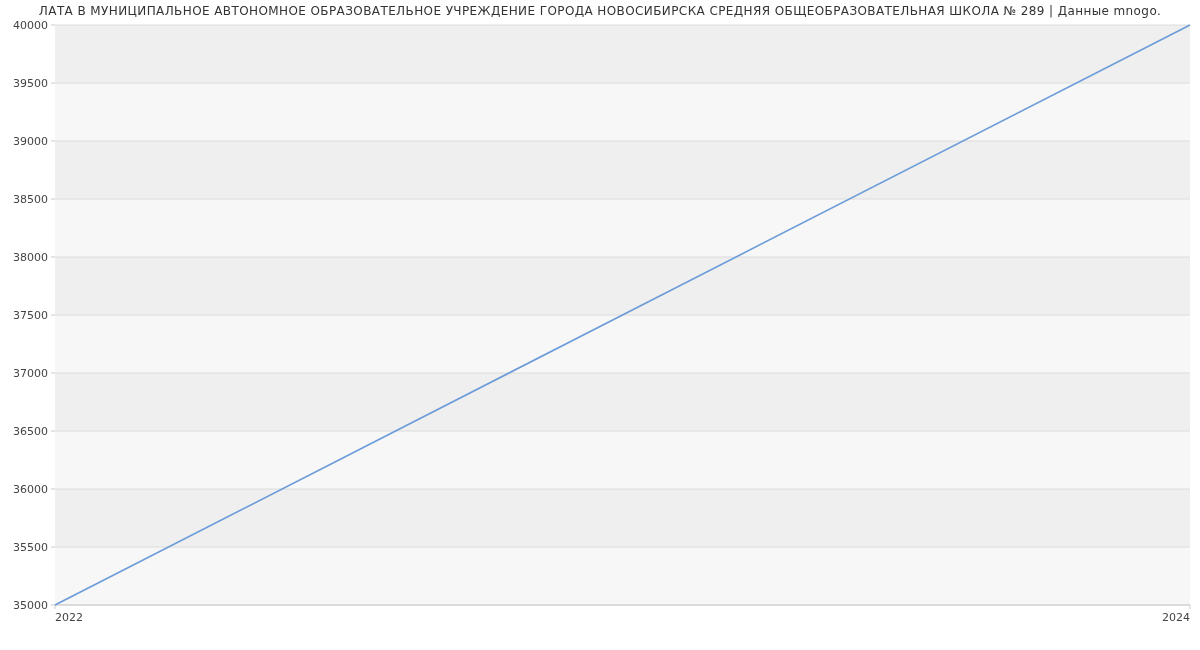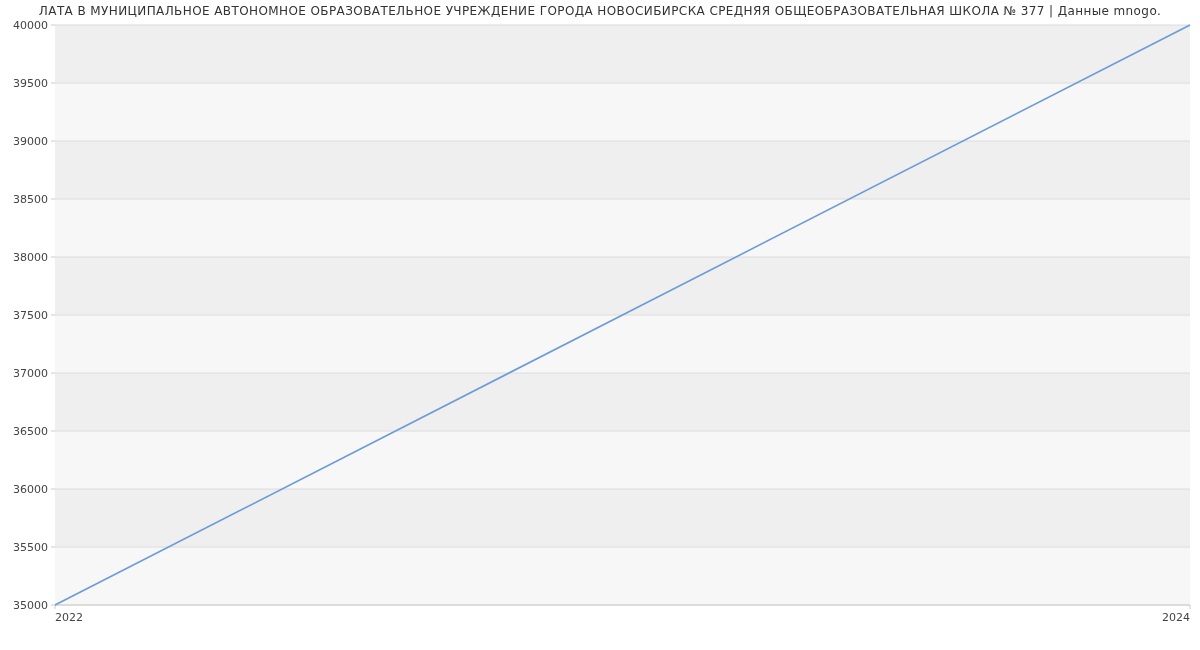--- a/index.html
+++ b/index.html
@@ -12,21 +12,21 @@
   .grid line{stroke:#e6e6e6;stroke-width:1;}
   .grid .major{stroke:#dcdcdc;}
   .band{fill:#efefef;}
   .axis line,.axis path{stroke:#cccccc;stroke-width:1;fill:none;}
   .tick text{font-size:11px;fill:#444;}
   .series{fill:none;stroke:#6b9bd8;stroke-width:1.6;}
 </style>
 </head>
 <body>
 
-<div class="title">ЛАТА В МУНИЦИПАЛЬНОЕ АВТОНОМНОЕ ОБРАЗОВАТЕЛЬНОЕ УЧРЕЖДЕНИЕ ГОРОДА НОВОСИБИРСКА СРЕДНЯЯ ОБЩЕОБРАЗОВАТЕЛЬНАЯ ШКОЛА № 377 | Данные mnogo.</div>
+<div class="title">ЛАТА В МУНИЦИПАЛЬНОЕ АВТОНОМНОЕ ОБРАЗОВАТЕЛЬНОЕ УЧРЕЖДЕНИЕ ГОРОДА НОВОСИБИРСКА СРЕДНЯЯ ОБЩЕОБРАЗОВАТЕЛЬНАЯ ШКОЛА № 289 | Данные mnogo.</div>
 
 <div class="chart-wrap">
   <svg id="svg" width="1200" height="610">
       <rect x="55" y="5" width="1135" height="580" class="plot-bg"></rect>
       <rect x="55" y="469" width="1135" height="58" class="band"></rect>
       <rect x="55" y="353" width="1135" height="58" class="band"></rect>
       <rect x="55" y="237" width="1135" height="58" class="band"></rect>
       <rect x="55" y="121" width="1135" height="58" class="band"></rect>
       <rect x="55" y="5" width="1135" height="58" class="band"></rect>
       <g class="grid">

